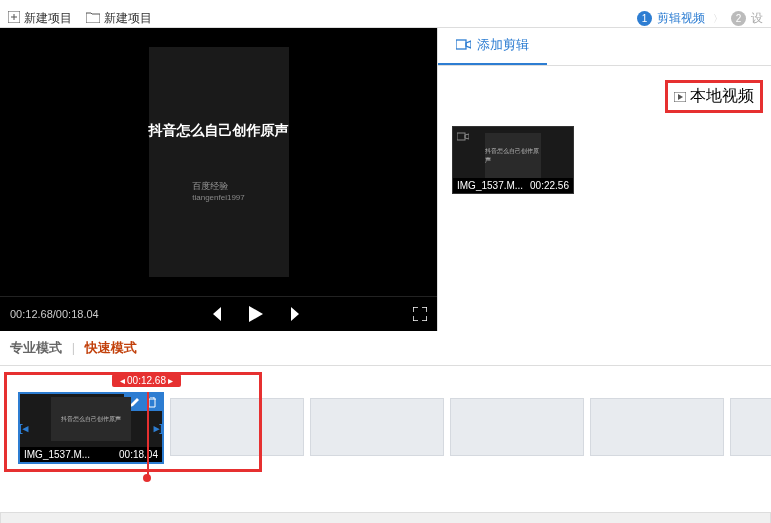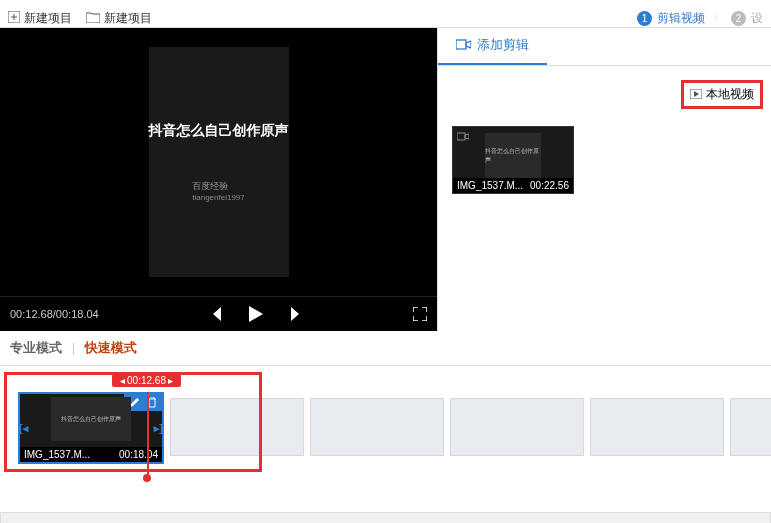--- a/index.html
+++ b/index.html
@@ -22,21 +22,21 @@
 .video-text{color:#fff;font-size:14px;font-weight:bold;}
 .video-sub{color:#999;font-size:9px;}
 .video-sub2{color:#888;font-size:8px;}
 .controls{height:35px;display:flex;align-items:center;justify-content:space-between;padding:0 10px;background:#000;border-top:1px solid #222;}
 .time{color:#ccc;font-size:11px;}
 .play-ctrls{display:flex;gap:28px;align-items:center;}
 .ctrl-btn{color:#fff;font-size:14px;cursor:pointer;display:flex;}
 .right-panel{flex:1;border-left:1px solid #ddd;position:relative;}
 .tabs{height:38px;border-bottom:1px solid #ddd;display:flex;align-items:flex-end;}
 .tab{padding:0 18px;height:38px;display:flex;align-items:center;gap:6px;font-size:13px;color:#2d7dd2;border-bottom:2px solid #2d7dd2;cursor:pointer;}
-.local-btn{position:absolute;right:8px;top:52px;border:3px solid #e63030;padding:3px 6px;display:flex;align-items:center;gap:4px;font-size:12px;cursor:pointer;}
+.local-btn{position:absolute;right:8px;top:52px;border:3px solid #e63030;padding:3px 6px;display:flex;align-items:center;gap:4px;font-size:16px;cursor:pointer;}
 .clip-list{padding:60px 14px 14px;}
 .clip{width:122px;height:68px;background:#1a1a1a;position:relative;border:1px solid #333;}
 .clip-cam{position:absolute;top:4px;left:4px;color:#888;font-size:11px;}
 .clip-inner{width:56px;height:46px;background:#2a2a2a;margin:6px auto 0;display:flex;align-items:center;justify-content:center;}
 .clip-txt{color:#bbb;font-size:6px;}
 .clip-label{position:absolute;bottom:0;left:0;right:0;background:#000;color:#fff;font-size:10px;padding:2px 4px;display:flex;justify-content:space-between;}
 .mode-bar{padding:8px 10px;border-bottom:1px solid #ddd;font-size:13px;}
 .mode{color:#666;cursor:pointer;font-weight:bold;}
 .mode.active{color:#c2410c;}
 .divider{color:#ccc;margin:0 6px;}

